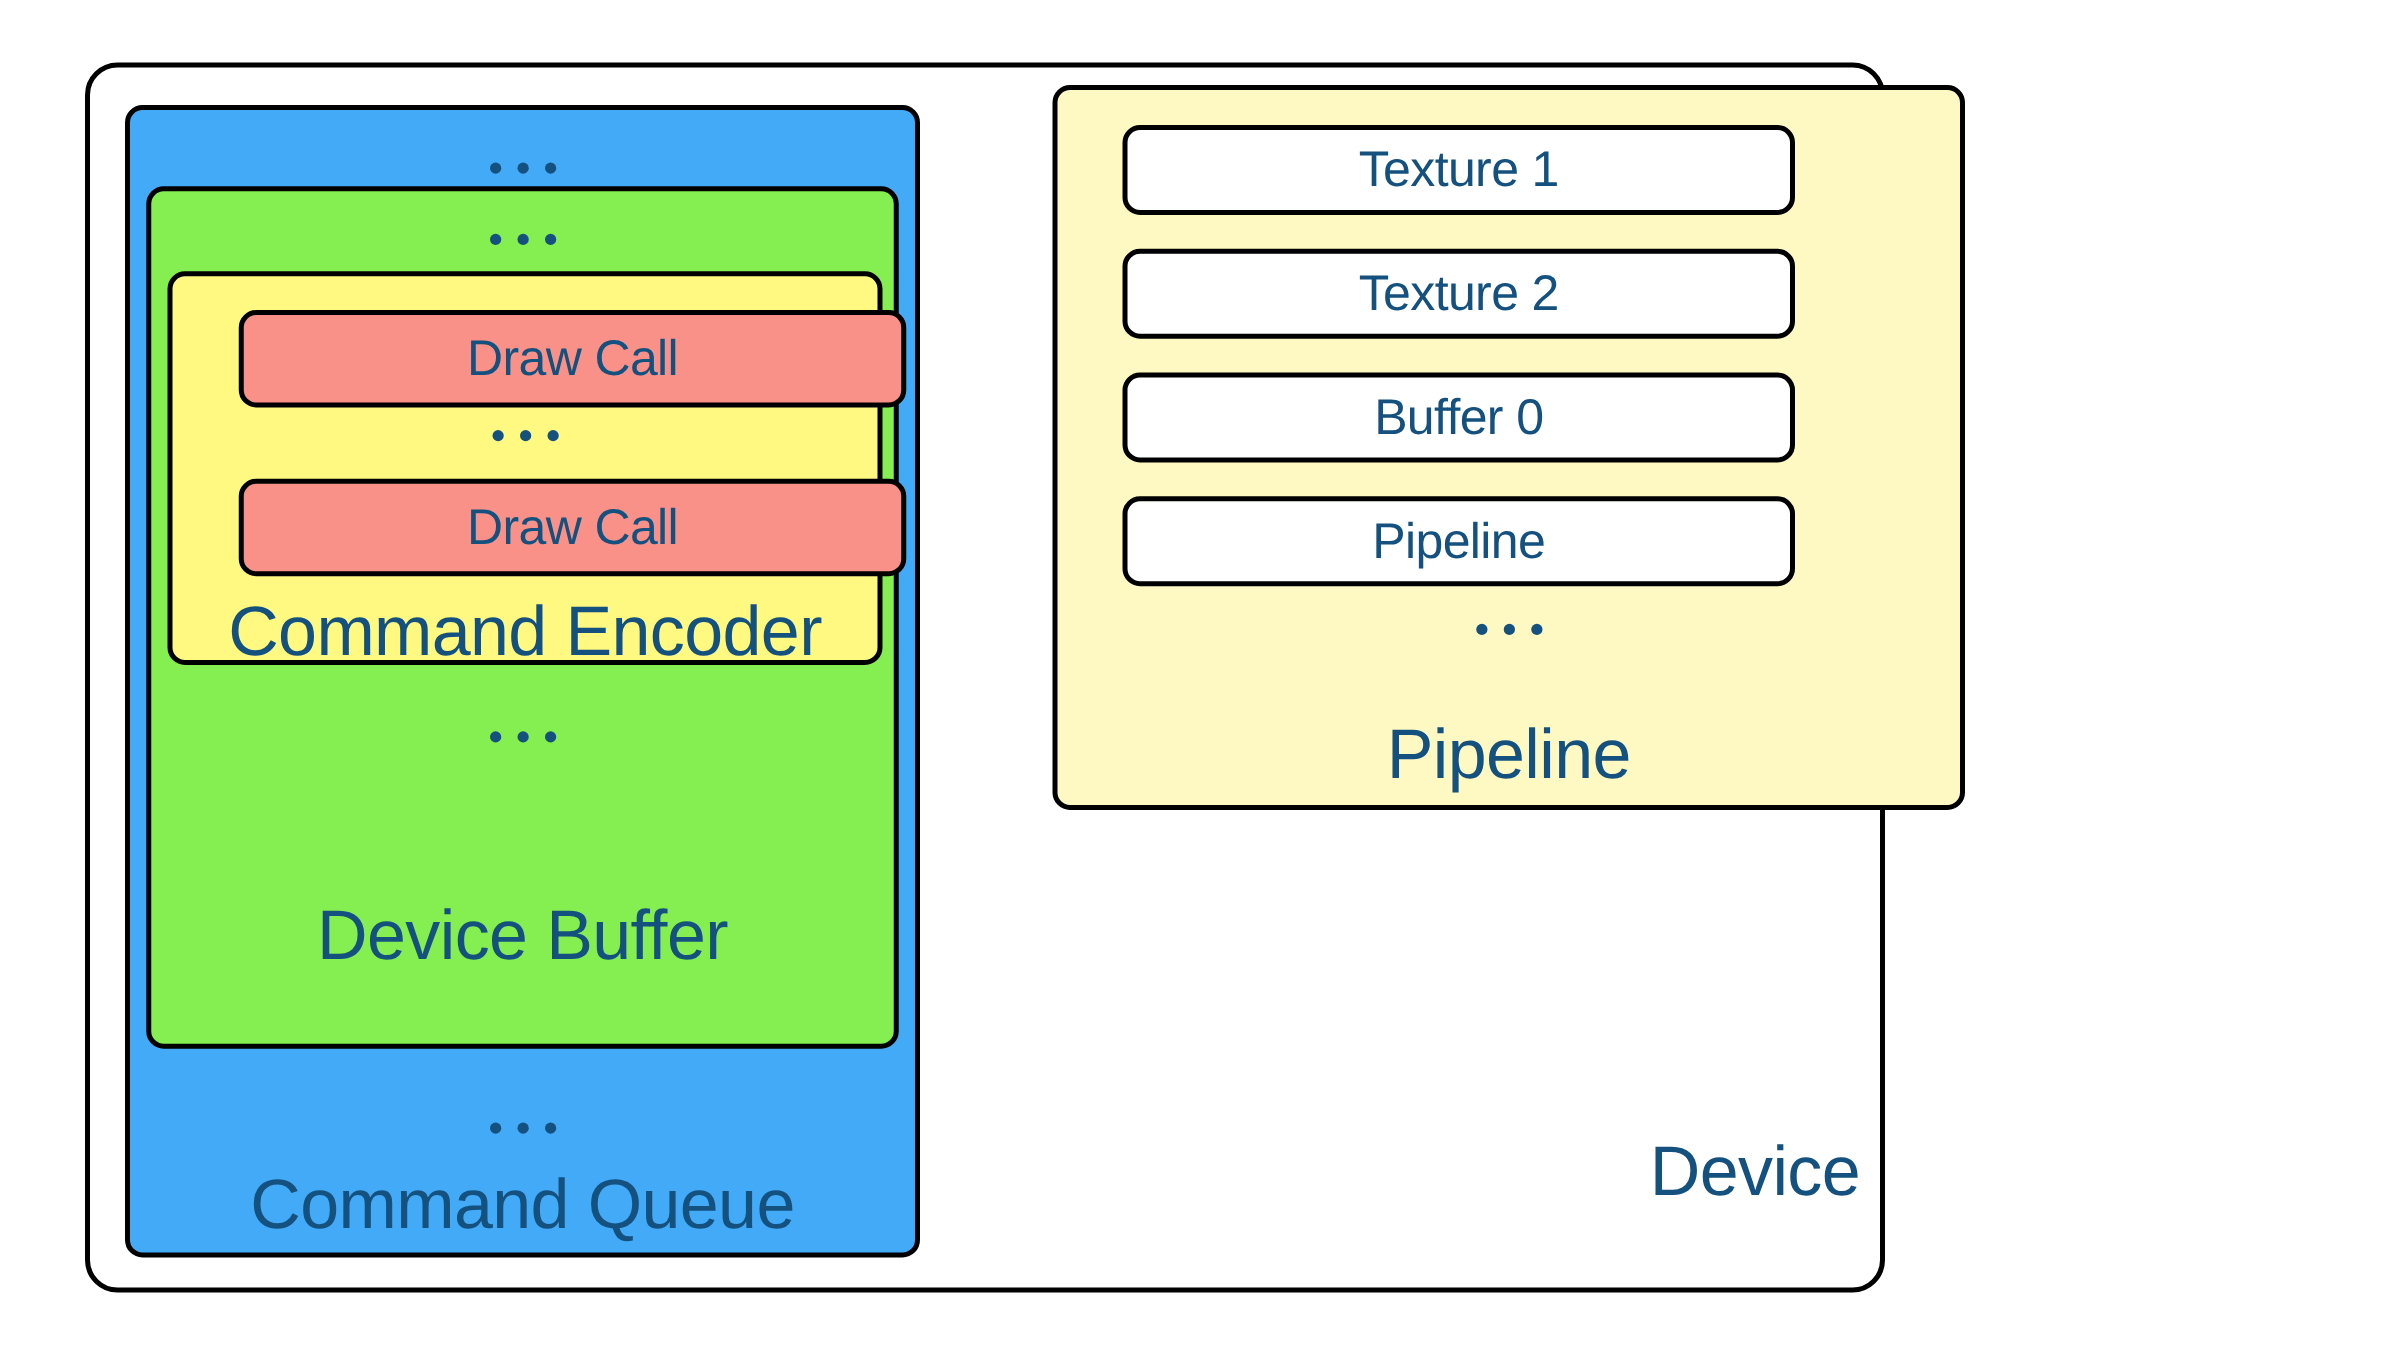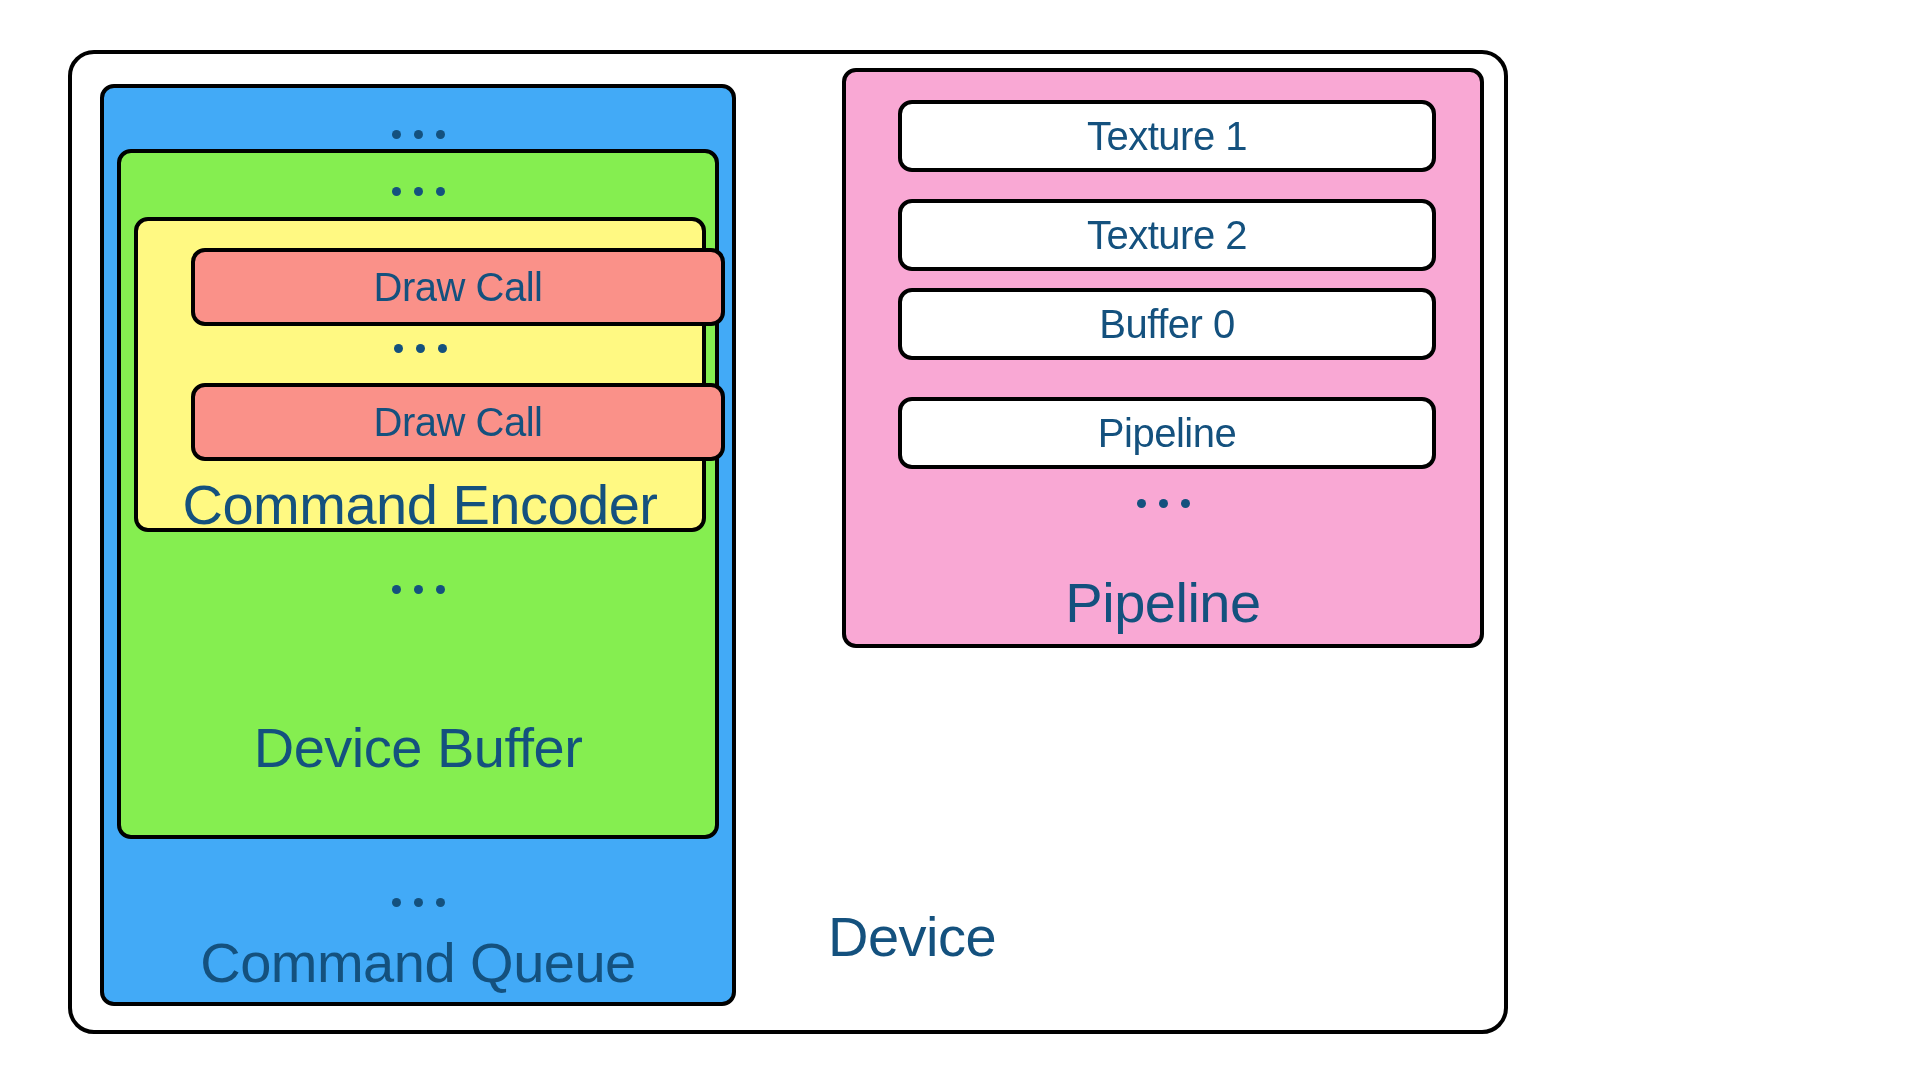--- a/index.html
+++ b/index.html
@@ -90,43 +90,43 @@
     justify-content: center;
     margin-left: 35px;
   }
   .draw-call-1 { top: 27px; }
   .draw-call-2 { top: 162px; }
 
   
   .resources-box {
     left: 770px;
     top: 14px;
-    width: 642px;
+    width: 730px;
     height: 580px;
     border-radius: 14px;
-    background: #f9a8d4;
+    background: #fef9c3;
   }
 
   
   .resource-chip {
     position: absolute;
     box-sizing: border-box;
     left: 52px;
     width: 538px;
     height: 72px;
     border: 4px solid #000000;
     border-radius: 14px;
     background: #ffffff;
     display: flex;
     align-items: center;
     justify-content: center;
   }
   .chip-0 { top: 28px; }
   .chip-1 { top: 127px; }
-  .chip-2 { top: 216px; }
+  .chip-2 { top: 226px; }
   .chip-3 { top: 325px; }
 
   
   .label {
     color: #14517e;
     font-family: "Liberation Sans", sans-serif;
     font-weight: 400;
     white-space: nowrap;
     letter-spacing: -0.5px;
   }
@@ -241,16 +241,16 @@
 
       <div class="ellipsis" style="top:427px;">
         <span></span>
         <span></span>
         <span></span>
       </div>
 
       <span class="label section-label free-label" style="top:498px;">Pipeline</span>
     </div>
 
-    <span class="label section-label" style="position:absolute; left:756px; width:642px; text-align:left; top:850px;">Device</span>
+    <span class="label section-label" style="position:absolute; left:774px; width:642px; text-align:right; top:850px;">Device</span>
   </div>
 
 </div>
 
 </body></html>

